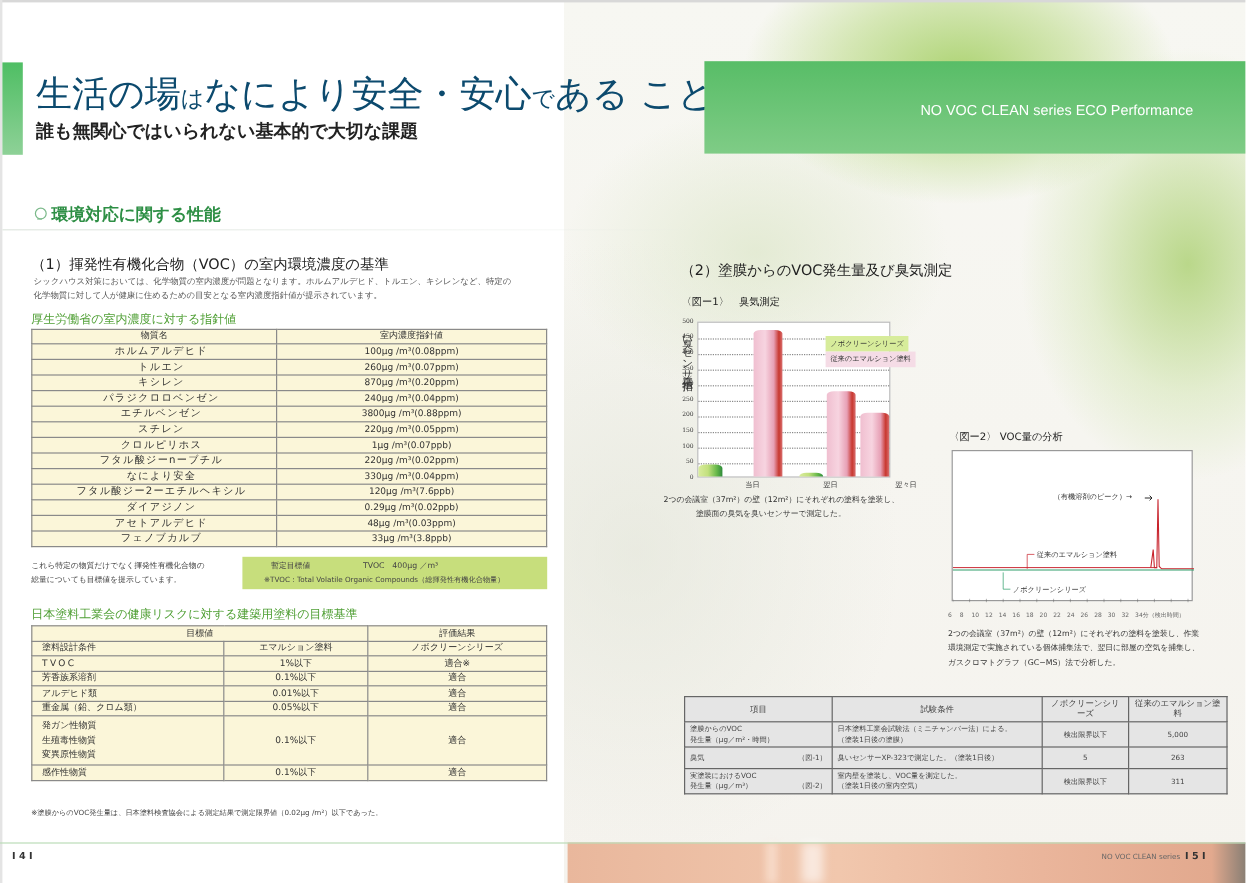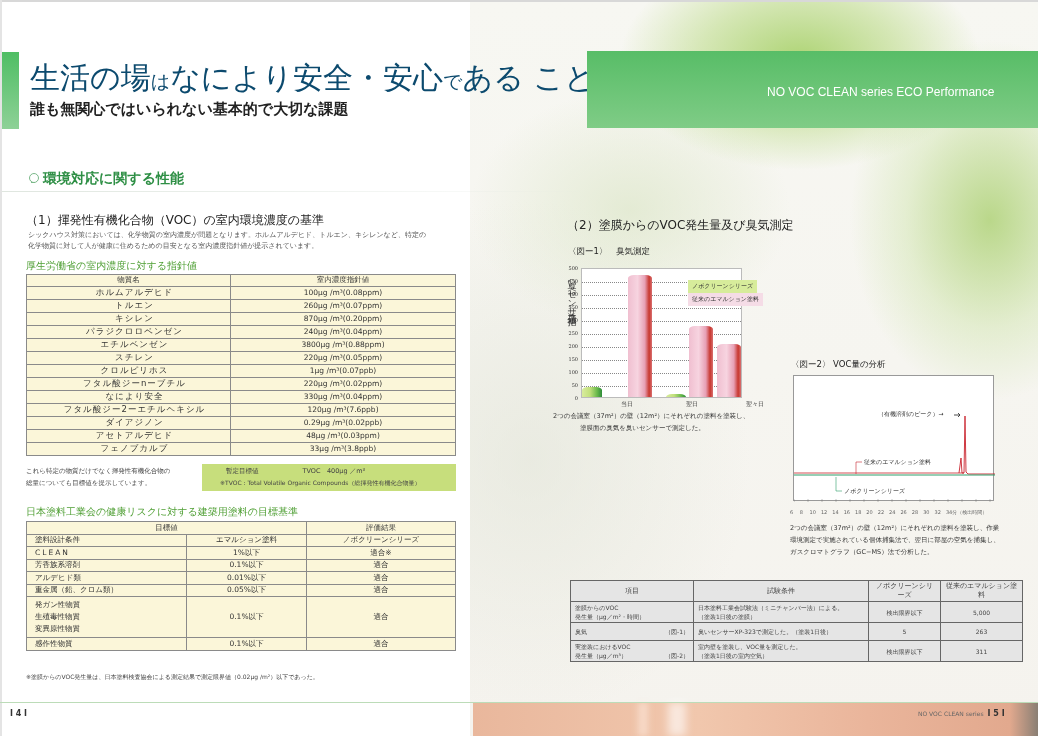--- a/index.html
+++ b/index.html
@@ -197,21 +197,21 @@
         <tr>
       <td class="c" colspan="2">目標値</td>
       <td class="c">評価結果</td>
     </tr>
     <tr>
       <td class="l" style="width:160px;">塗料設計条件</td>
       <td class="c" style="width:120px;">エマルション塗料</td>
       <td class="c">ノボクリーンシリーズ</td>
     </tr>
     <tr>
-          <td class="l" style="letter-spacing:2px;">CLEAN</td>
+          <td class="l" style="letter-spacing:2px;">TVOC</td>
           <td class="c">1%以下</td>
           <td class="c">適合※</td>
         </tr>
     <tr>
           <td class="l">芳香族系溶剤</td>
           <td class="c">0.1%以下</td>
           <td class="c">適合</td>
         </tr>
     <tr>
           <td class="l">アルデヒド類</td>

